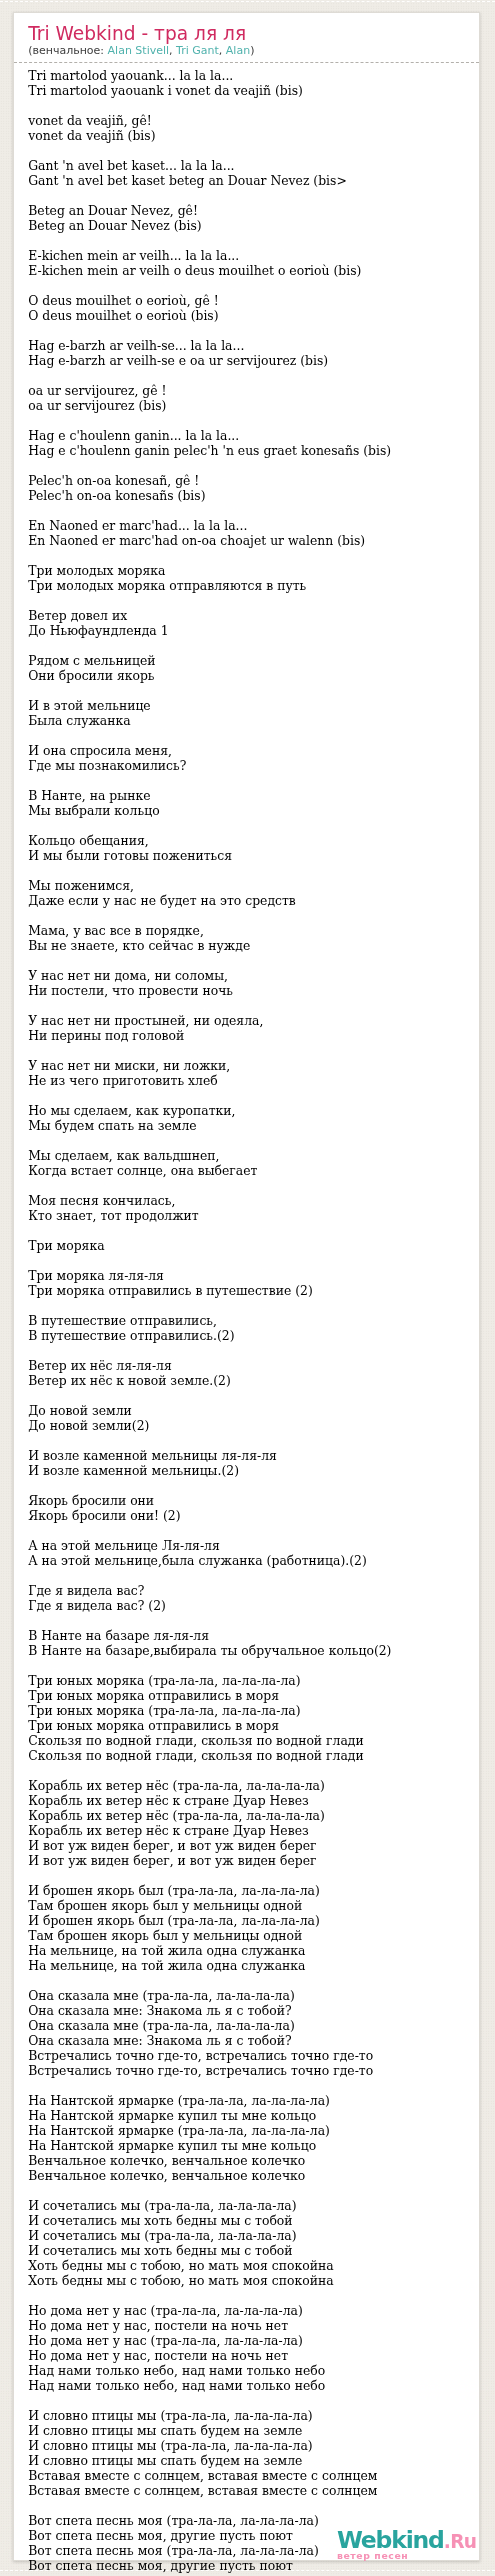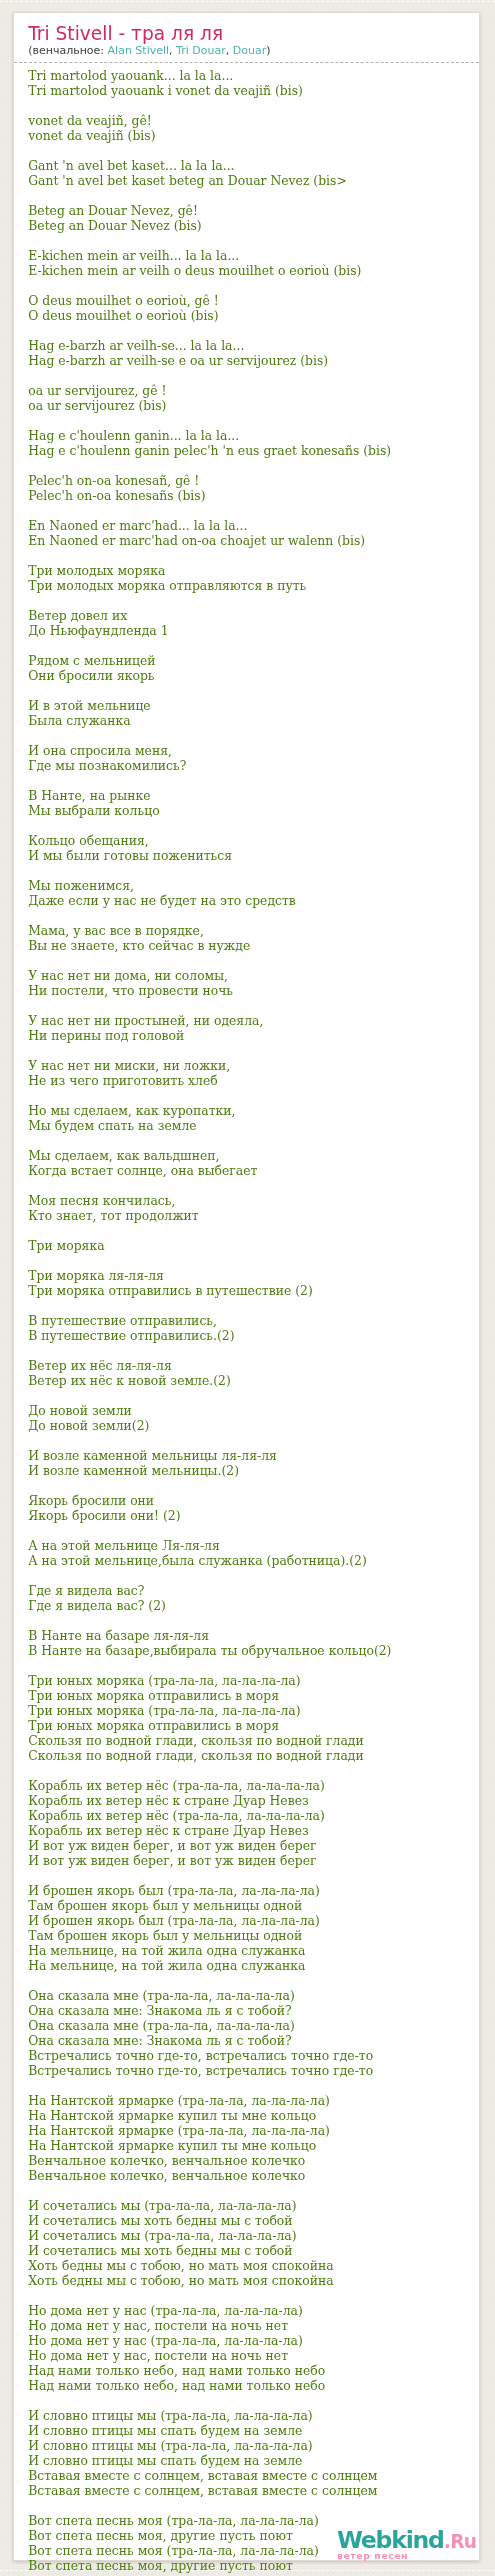--- a/index.html
+++ b/index.html
@@ -55,21 +55,21 @@
     text-decoration: none;
     cursor: pointer;
     margin-top: 40px;
   }
   .lyrics-text {
     margin: 5px 0 0 0;
     padding: 0 0 0 14.2px;
     font-family: "DejaVu Serif", serif;
     font-size: 12.4px;
     line-height: 15px;
-    color: #4d7c0f;
+    color: #000000;
     white-space: pre;
   }
   .site-logo {
     position: absolute;
     right: 2.5px;
     bottom: 0.6px;
     text-align: left;
     line-height: 1;
     font-weight: bold;
     cursor: pointer;
@@ -94,22 +94,22 @@
 </style>
 </head>
 <body>
 
 <div class="edge-dash top"></div>
 <div class="edge-dash bottom"></div>
 
 <div class="card">
 
   <div class="song-header">
-    <h1 class="song-title">Tri Stivell - тра ля ля</h1>
-    <div class="performer-line"><span>(венчальное: </span><a class="artist-link">Alan Stivell</a><span>, </span><a class="artist-link">Tri Douar</a><span>, </span><a class="artist-link">Douar</a><span>)</span></div>
+    <h1 class="song-title">Tri Webkind - тра ля ля</h1>
+    <div class="performer-line"><span>(венчальное: </span><a class="artist-link">Alan Stivell</a><span>, </span><a class="artist-link">Tri Gant</a><span>, </span><a class="artist-link">Alan</a><span>)</span></div>
   </div>
 
   <div class="lyrics-text">Tri martolod yaouank... la la la...
 Tri martolod yaouank i vonet da veajiñ (bis)
 
 vonet da veajiñ, gê!
 vonet da veajiñ (bis)
 
 Gant 'n avel bet kaset... la la la...
 Gant 'n avel bet kaset beteg an Douar Nevez (bis&gt;

